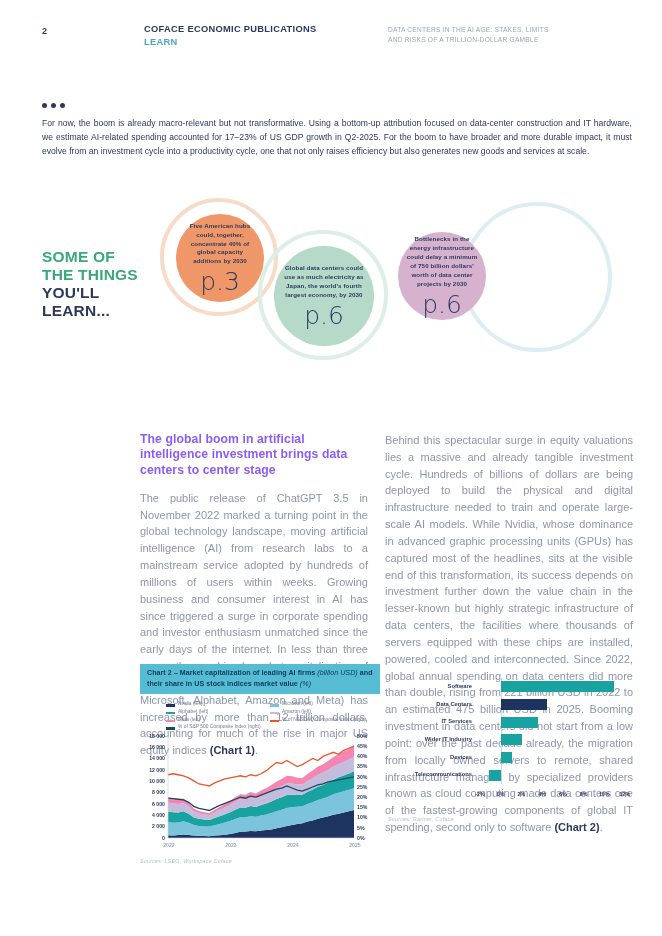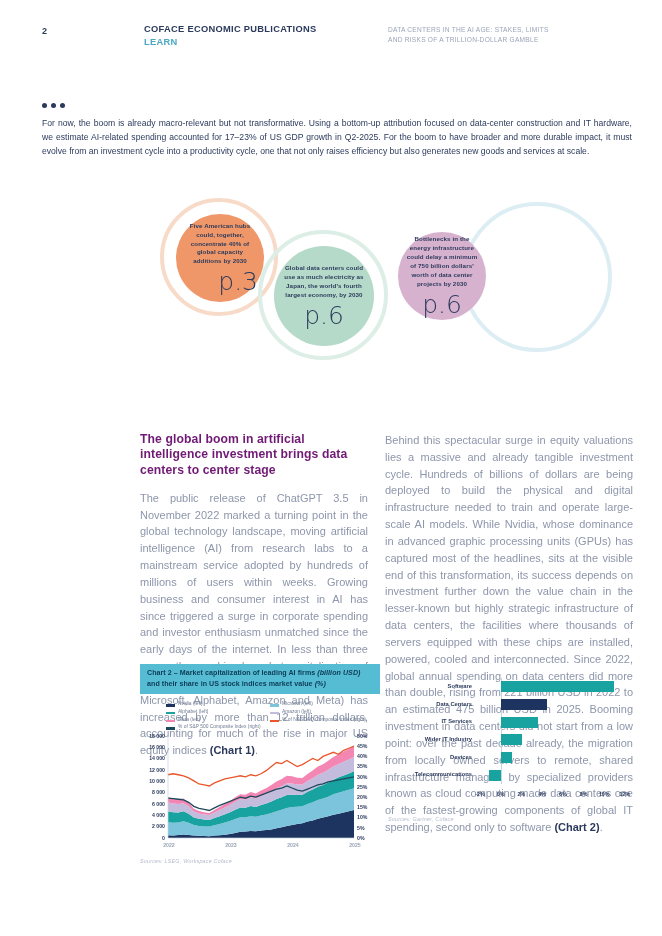--- a/index.html
+++ b/index.html
@@ -45,31 +45,31 @@
   .c-green  { background: #b6dac9; }
   .c-purple { background: #d7b2cf; }
   .c-blue   { background: #a6cfdf; }
   .r-orange { border: 4px solid #f7dbc8; }
   .r-green  { border: 4px solid #dceee5; }
   .r-blue   { border: 4px solid #dceef4; }
 
   
   .colL { position: absolute; left: 140px; top: 432px; width: 228px; }
   .colR { position: absolute; left: 385px; top: 432px; width: 248px; }
-  .art-title { font-size: 12.2px; font-weight: bold; color: #701a75; line-height: 1.25; letter-spacing: .1px; }
+  .art-title { font-size: 12.2px; font-weight: bold; color: #8b5cf6; line-height: 1.25; letter-spacing: .1px; }
   .art-body { font-size: 11px; line-height: 1.53; text-align: justify; color: #8d96ab; margin-top: 12px; }
   .art-body.r { margin-top: 0; }
   .art-body b { color: #2b3a5c; }
 
   
   .chart1 { position: absolute; left: 140px; top: 664px; width: 240px; }
   .chart2 { position: absolute; left: 388px; top: 664px; width: 245px; }
   .ctitle { background: #56bcd4; color: #0c3b55; font-size: 7.1px; font-weight: bold;
             line-height: 1.5; padding: 4px 7px 5px 7px; letter-spacing: .05px; }
-  .ctitle i { font-weight: bold; font-style: italic; }
+  .ctitle i { font-weight: normal; font-style: italic; }
   .csource { font-size: 5.4px; color: #b4bccb; font-style: italic; margin-top: 6px; letter-spacing: .2px; }
 
   .legend { display: flex; flex-wrap: wrap; margin: 7px 0 0 26px; width: 208px; }
   .lg { display: flex; align-items: flex-start; width: 50%; margin-bottom: 1.5px; }
   .lg .sw { width: 9px; height: 2.5px; margin-top: 3px; margin-right: 3px; flex: 0 0 9px; }
   .lg .lb { font-size: 4.9px; color: #6f7b92; line-height: 1.25; }
 
   .plot1 { position: relative; width: 240px; height: 118px; margin-top: 2px; }
   .ax { position: absolute; font-size: 5.2px; color: #2b3a5c; font-weight: bold; }
   .axL { right: 0; text-align: right; width: 26px; }
@@ -102,27 +102,33 @@
     </div>
   </div>
 
   <div class="dots">
       <span></span>
       <span></span>
       <span></span>
     </div>
   <div class="intro">For now, the boom is already macro-relevant but not transformative. Using a bottom-up attribution focused on data-center construction and IT hardware, we estimate AI-related spending accounted for 17–23% of US GDP growth in Q2-2025. For the boom to have broader and more durable impact, it must evolve from an investment cycle into a productivity cycle, one that not only raises efficiency but also generates new goods and services at scale.</div>
 
+  <div class="learn">
+    <div class="l1">SOME OF</div>
+    <div class="l2">THE THINGS</div>
+    <div class="l3">YOU'LL</div>
+    <div class="l4">LEARN...</div>
+  </div>
 
   <div class="circles">
     <div class="ring r-orange" style="left:10px; top:8px; width:118px; height:118px;"></div>
     <div class="ring r-green" style="left:108px; top:40px; width:130px; height:130px;"></div>
     <div class="ring r-blue" style="left:312px; top:12px; width:150px; height:150px;"></div>
 
-    <div class="circ c-orange" style="left:26px; top:24px; width:88px; height:88px;align-items:flex-end;">
+    <div class="circ c-orange" style="left:26px; top:24px; width:88px; height:88px;">
       <div class="txt">Five American hubs could, together, concentrate 40% of global capacity additions by 2030</div>
       <div class="pg">p.3</div>
     </div>
 
     <div class="circ c-green" style="left:124px; top:56px; width:100px; height:100px;">
       <div class="txt">Global data centers could use as much electricity as Japan, the world's fourth largest economy, by 2030</div>
       <div class="pg">p.6</div>
     </div>
 
     <div class="circ c-purple" style="left:248px; top:42px; width:88px; height:88px;">

